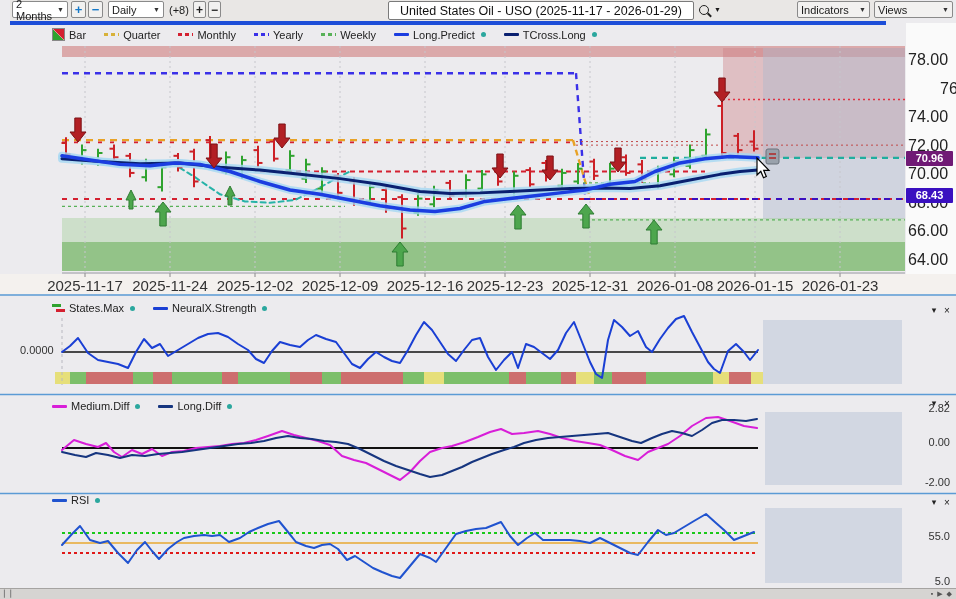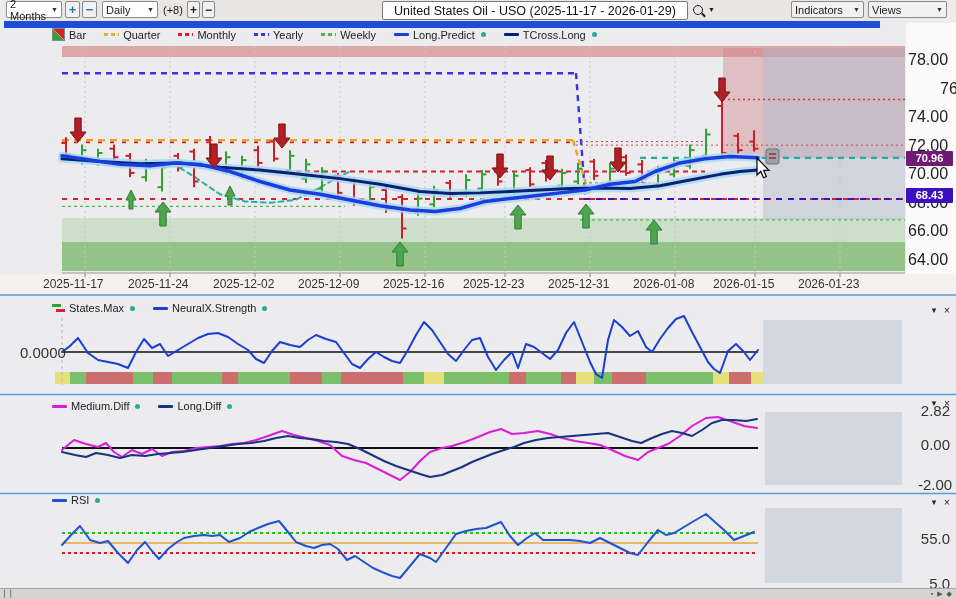--- a/index.html
+++ b/index.html
@@ -1,20 +1,20 @@
 <!DOCTYPE html>
 <html><head>
 <meta charset="utf-8">
 <style>
   html,body{margin:0;padding:0}
   body{width:956px;height:599px;position:relative;overflow:hidden;background:#ecebee;
        font-family:"Liberation Sans",sans-serif;-webkit-font-smoothing:antialiased}
   
-  #toolbar{position:absolute;left:4px;top:0;width:876px;height:21px;background:#e9e7e5;
-           border-bottom:7px solid #1d4ed8;z-index:30}
+  #toolbar{position:absolute;left:10px;top:0;width:876px;height:21px;background:#e9e7e5;
+           border-bottom:4px solid #1d4ed8;z-index:30}
   .tb{position:absolute;top:1px;height:17px;box-sizing:border-box;font-size:11px;color:#1a1a1a;
       display:flex;align-items:center}
   .sel{background:#fff;border:1px solid #8a8a8a;border-radius:2px;padding:0 3px;justify-content:space-between}
   .sel .caret{font-size:7px;color:#333;margin-left:4px}
   .btn{background:#f2f1f0;border:1px solid #8a8a8a;border-radius:2px;justify-content:center;
        font-weight:bold;cursor:default}
   .btn.blue{color:#1679c8;font-size:13px}
   .btn.dark{color:#222;font-size:12px}
   .title-input{position:absolute;left:378px;top:1px;width:304px;height:17px;border:1px solid #7a7a7a;
        border-radius:2px;background:#fff;font-family:"Liberation Sans",sans-serif;font-size:12.5px;
@@ -29,22 +29,22 @@
   .sw-dash{width:15px;height:3px}
   .sw-bar{width:11px;height:11px;background:linear-gradient(45deg,#2fa32f 46%,#f5f5f5 48%,#d42030 52%);
           border:1px solid #888}
   .sw-max{width:13px;height:9px;position:relative}
   .sw-max i{position:absolute;display:block;height:3px;width:9px}
   .dot{width:5px;height:5px;border-radius:50%;background:#2ba79e;margin-left:2px}
   
   .ytick{position:absolute;width:40px;text-align:right;font-size:16px;color:#222;z-index:12}
   .badge{position:absolute;left:906px;width:47px;height:15px;color:#fff;font-size:11px;font-weight:bold;
          text-align:center;line-height:15px;z-index:13;border-radius:1px}
-  .xdate{position:absolute;top:277px;width:84px;text-align:left;font-size:12px;color:#333;z-index:12}
-  .plabel{position:absolute;font-size:15px;color:#333;z-index:12}
+  .xdate{position:absolute;top:277px;width:84px;text-align:center;font-size:15px;color:#333;z-index:12}
+  .plabel{position:absolute;font-size:11px;color:#333;z-index:12}
   .pctrl{position:absolute;font-size:9px;color:#222;z-index:25;width:12px;text-align:center;cursor:default}
   
   #datestrip{position:absolute;left:0;top:274px;width:956px;height:20px;background:#f4f1ee;z-index:5}
   #mainaxis{position:absolute;left:906px;top:23px;width:50px;height:251px;background:#fafafa;z-index:4}
   #statusbar{position:absolute;left:0;top:588px;width:956px;height:11px;background:#d6d4d2;
              border-top:1px solid #a5a3a1;z-index:30;display:flex;align-items:center;
              justify-content:space-between;font-size:7px;color:#555;padding:0 4px;box-sizing:border-box}
   #chart-svg{position:absolute;left:0;top:0;z-index:8}
 </style>
 </head>

